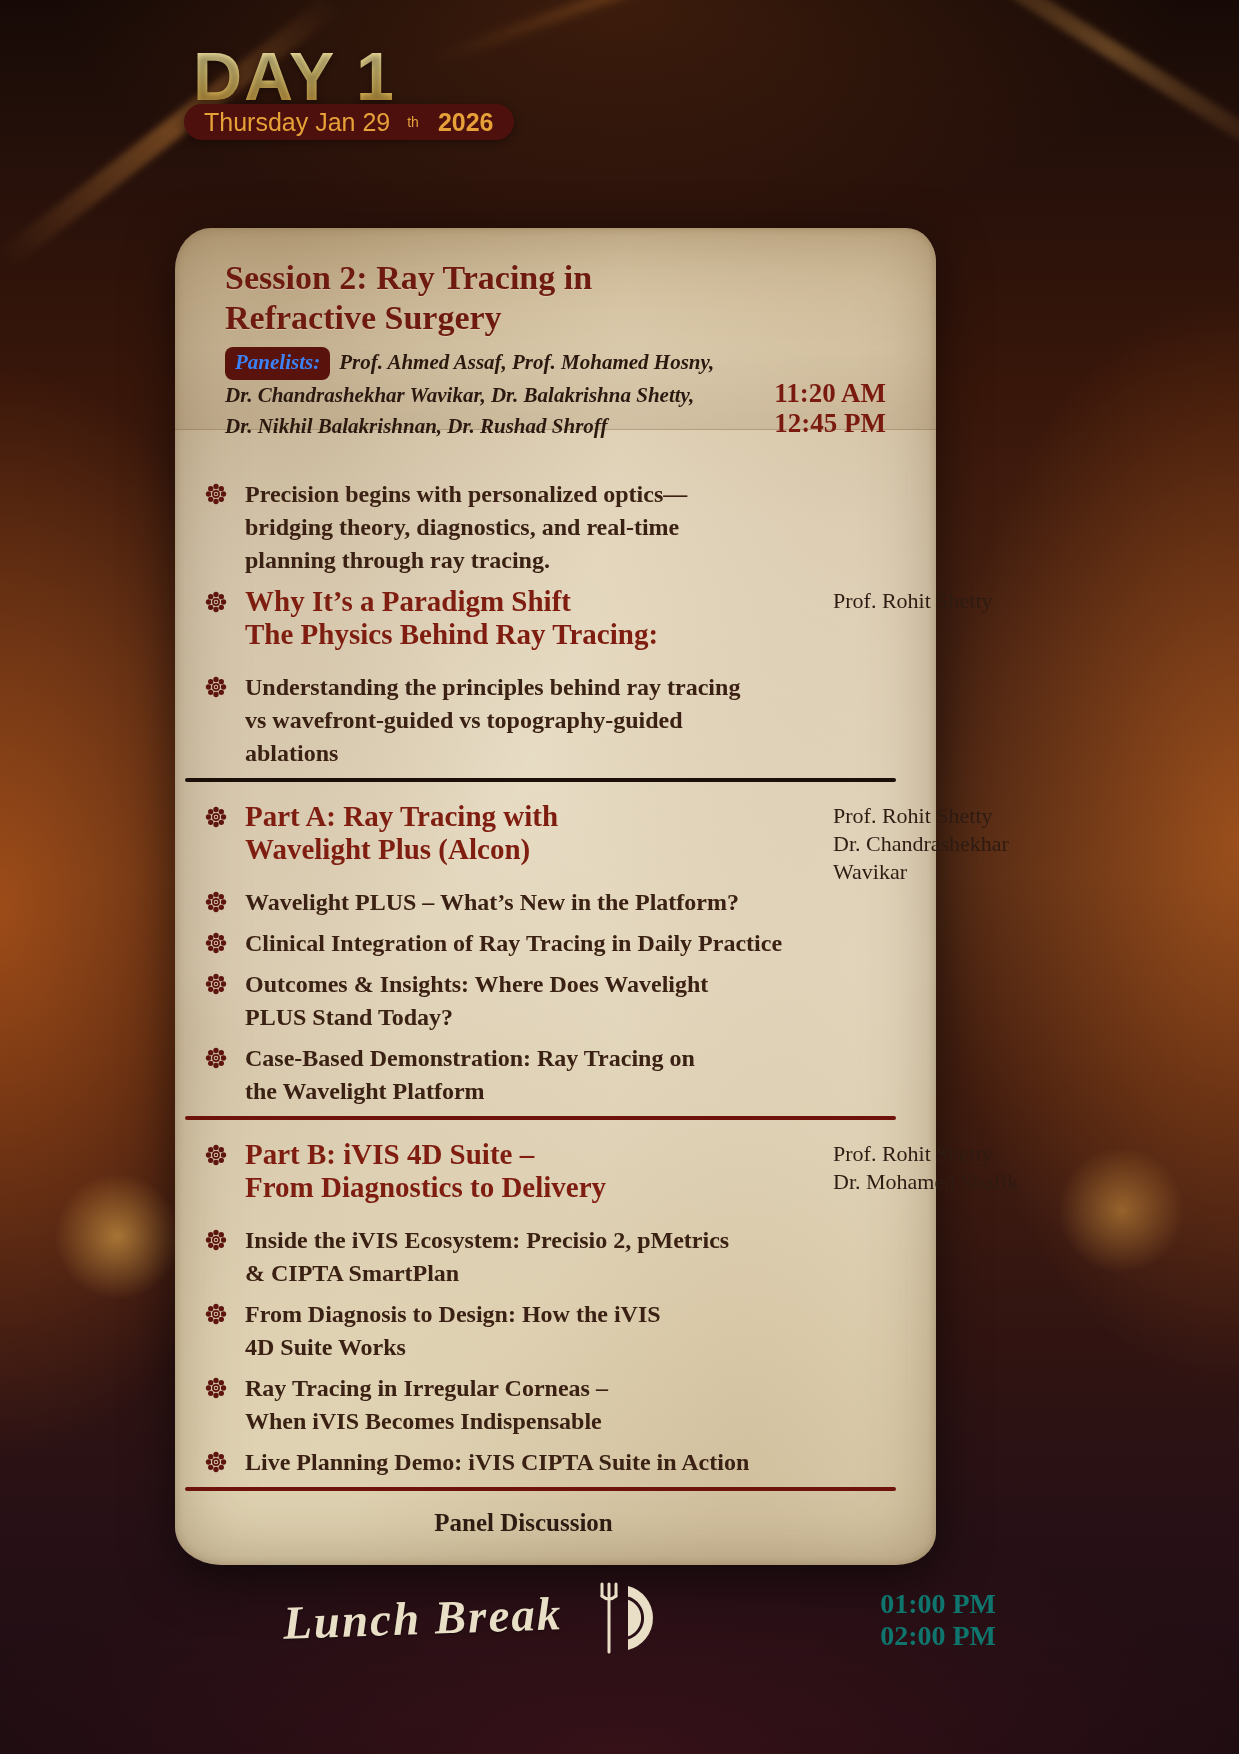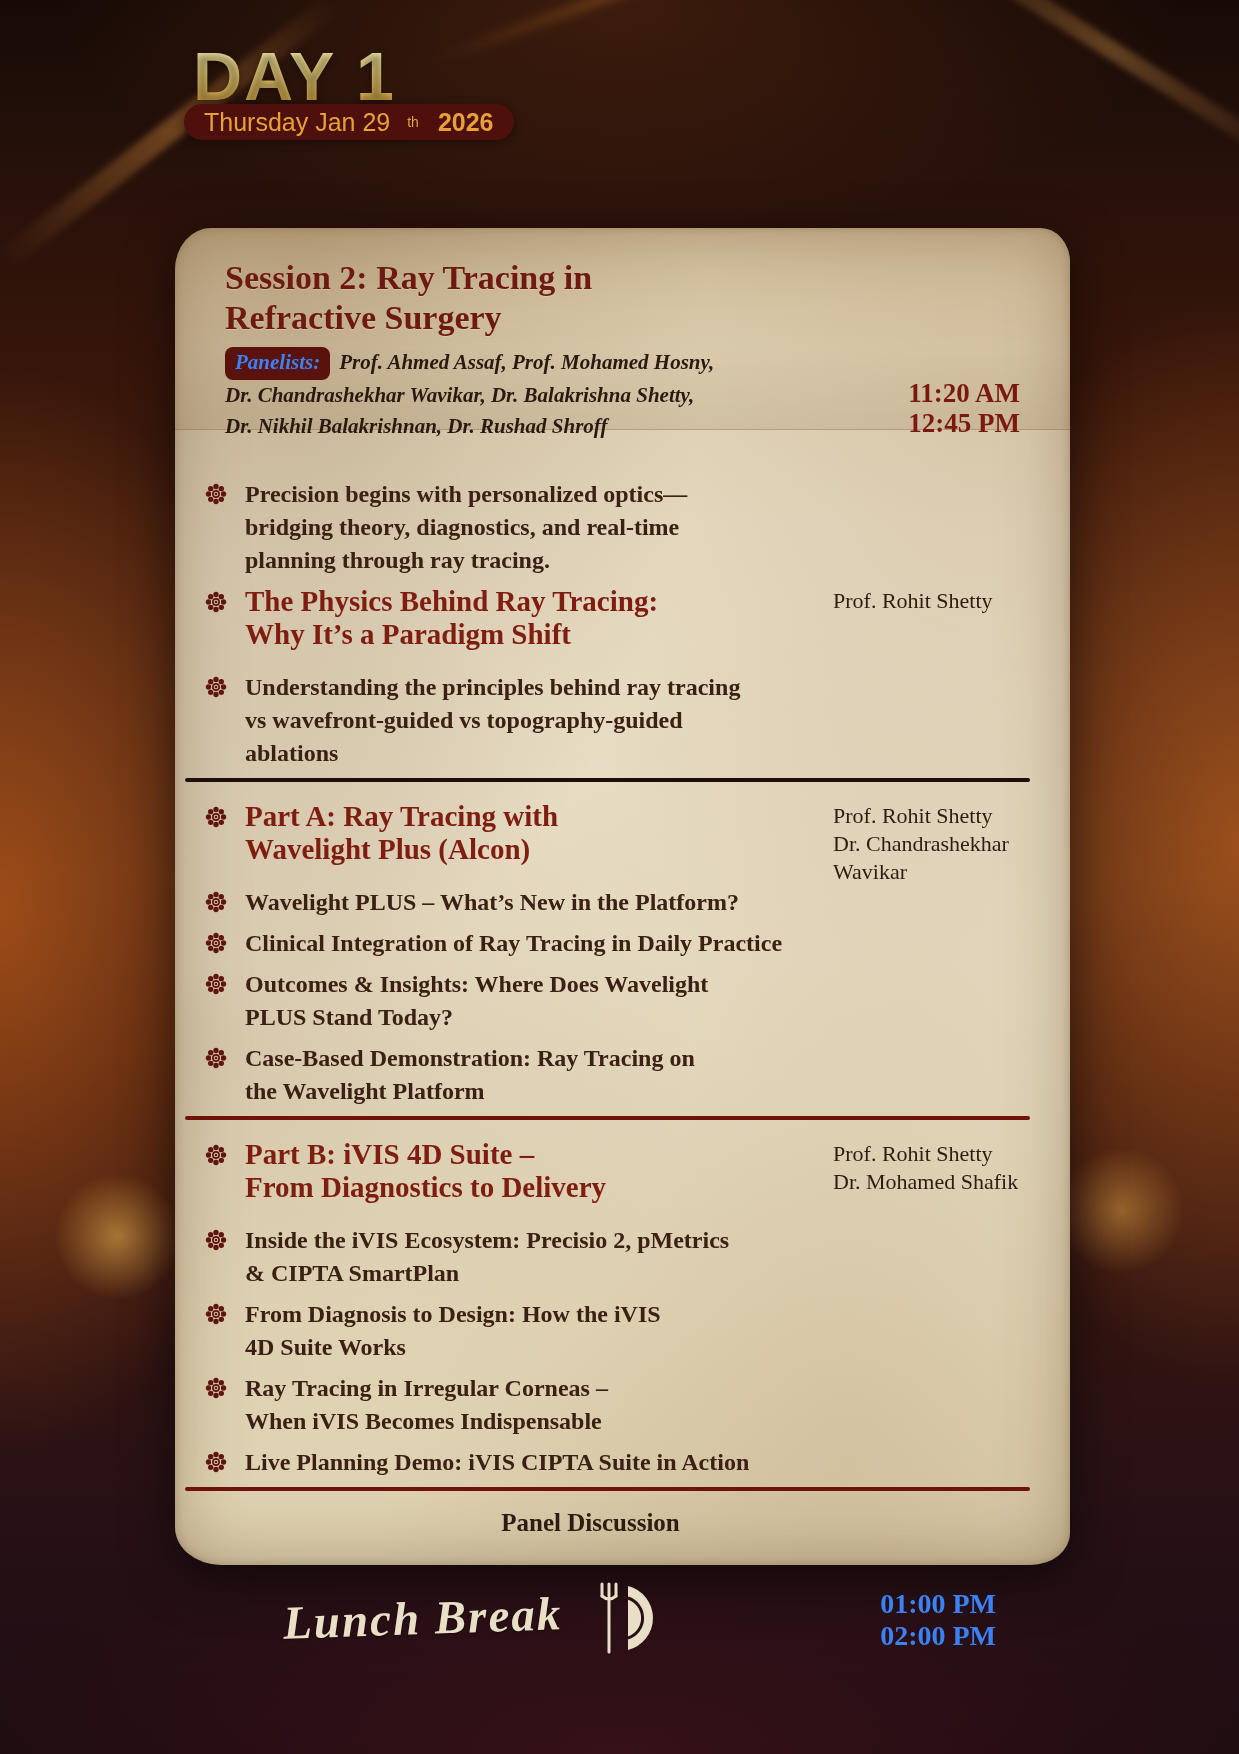--- a/index.html
+++ b/index.html
@@ -42,21 +42,21 @@
     font-family:"Liberation Sans", sans-serif;
     font-size:25px;color:#e7a139;white-space:nowrap;
     box-shadow:0 2px 8px rgba(0,0,0,.4);
     gap:16px;
   }
   .date-pill sup{font-size:14px;line-height:0;margin:0 3px 0 1px;}
   .date-pill .year{font-weight:bold;}
 
   
   .card{
-    position:absolute;left:175px;top:228px;width:895px;height:1337px;
+    position:absolute;left:175px;top:228px;width:761px;height:1337px;
     border-radius:36px 30px 40px 46px / 42px 34px 32px 38px;
     background:
       radial-gradient(ellipse at 12% 6%, rgba(118,84,46,.30), rgba(118,84,46,0) 38%),
       radial-gradient(ellipse at 90% 14%, rgba(140,100,60,.16), rgba(140,100,60,0) 45%),
       radial-gradient(ellipse at 75% 92%, rgba(150,112,70,.18), rgba(150,112,70,0) 50%),
       radial-gradient(ellipse at 4% 60%, rgba(130,92,52,.18), rgba(130,92,52,0) 40%),
       linear-gradient(180deg,#e0d2b2 0%,#e9dec6 22%,#eae0c8 55%,#e4d8ba 82%,#dccfae 100%);
     box-shadow:inset 0 0 70px rgba(92,62,30,.38), inset 0 0 8px rgba(92,62,30,.3), 0 14px 50px rgba(0,0,0,.55);
   }
   .card-header{
@@ -109,21 +109,21 @@
     display:flex;align-items:center;gap:26px;color:#e9dfc6;
   }
   .lunch-label{
     font-style:italic;font-weight:bold;font-size:47px;letter-spacing:2px;
     transform:rotate(-2deg);
     text-shadow:0 1px 2px rgba(0,0,0,.5);
   }
   .lunch-icon{width:66px;height:76px;}
   .lunch-times{
     position:absolute;right:243px;top:1588px;
-    text-align:right;font-weight:bold;font-size:28px;line-height:32px;color:#3b82f6;margin-left:8px;
+    text-align:right;font-weight:bold;font-size:28px;line-height:32px;color:#0f766e;margin-left:8px;
   }
   .lunch-times div{white-space:nowrap;}
 </style>
 </head>
 <body>
 
 <div class="streak streak-1"></div>
 <div class="streak streak-2"></div>
 <div class="streak streak-3"></div>
 
@@ -182,22 +182,22 @@
             <circle cx="12.00" cy="20.20" r="2.9"></circle>
             <circle cx="6.20" cy="17.80" r="2.9"></circle>
             <circle cx="3.80" cy="12.00" r="2.9"></circle>
             <circle cx="6.20" cy="6.20" r="2.9"></circle>
             <circle cx="12.00" cy="3.80" r="2.9"></circle>
             <circle cx="17.80" cy="6.20" r="2.9"></circle>
             <circle cx="12" cy="12" r="3.4" fill="none" stroke="#5f150f" stroke-width="1.8"></circle>
             <circle cx="12" cy="12" r="1.4"></circle>
           </svg>
           <div class="item-text">
+            <div>Why It’s a Paradigm Shift</div>
             <div>The Physics Behind Ray Tracing:</div>
-            <div>Why It’s a Paradigm Shift</div>
           </div>
           <div class="speakers">
             <div>Prof. Rohit Shetty</div>
           </div>
         </div>
         <div class="item">
           <svg class="bullet" viewBox="0 0 24 24" fill="#5f150f">
   <circle cx="20.20" cy="12.00" r="2.9"></circle>
             <circle cx="17.80" cy="17.80" r="2.9"></circle>
             <circle cx="12.00" cy="20.20" r="2.9"></circle>

